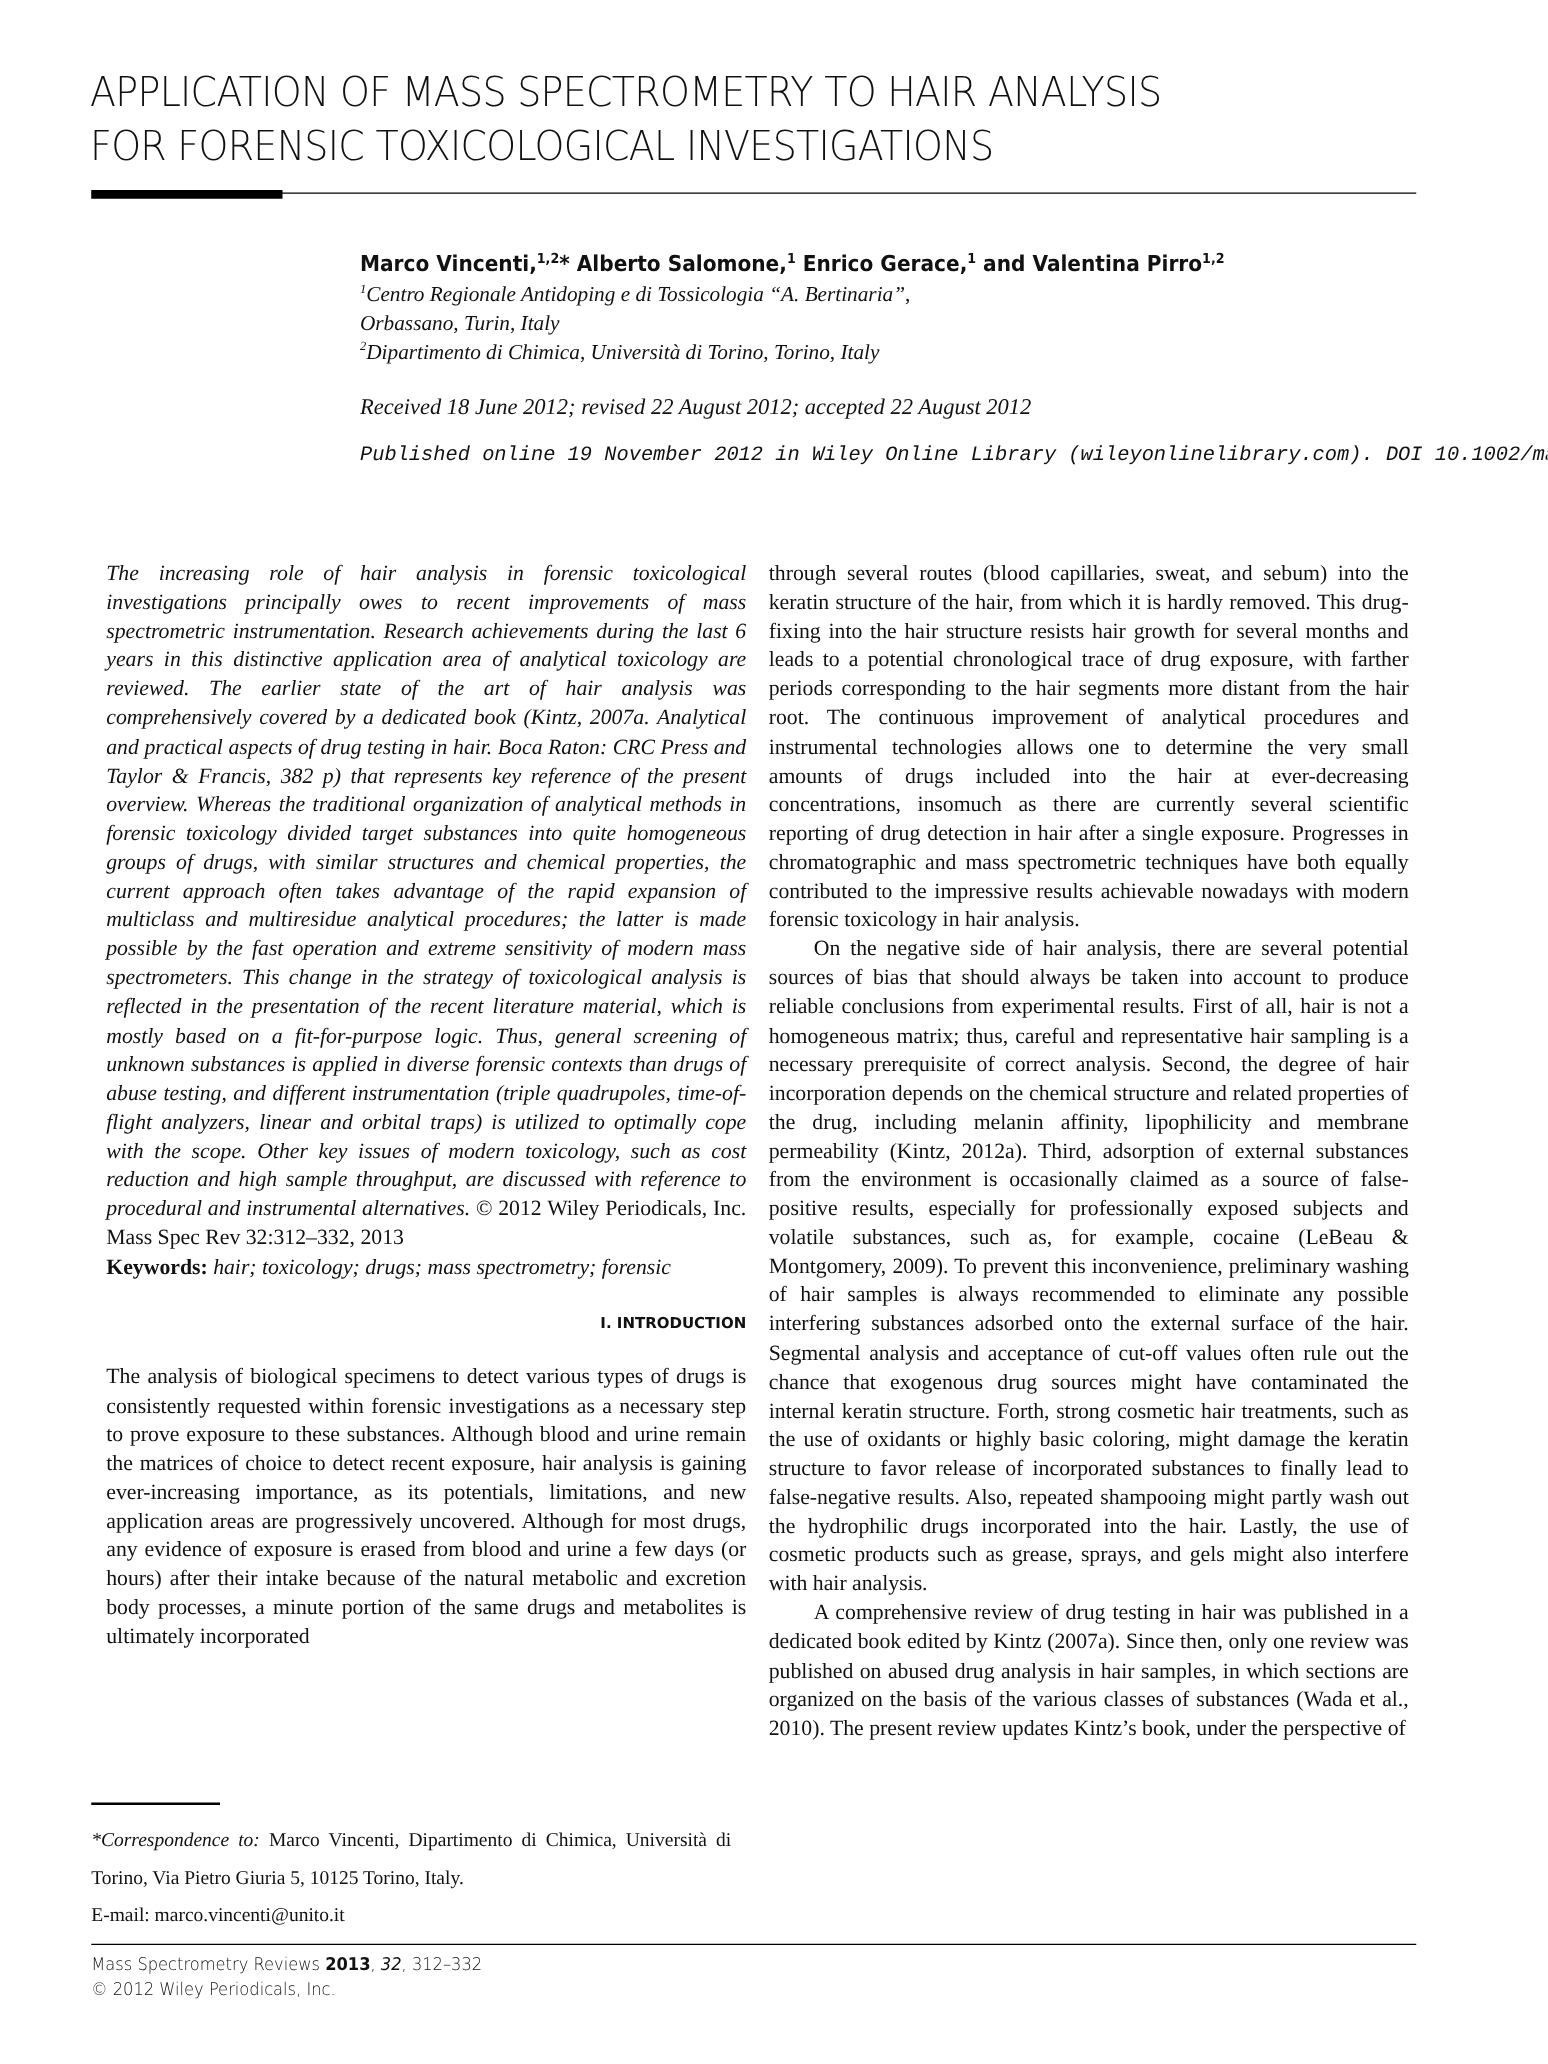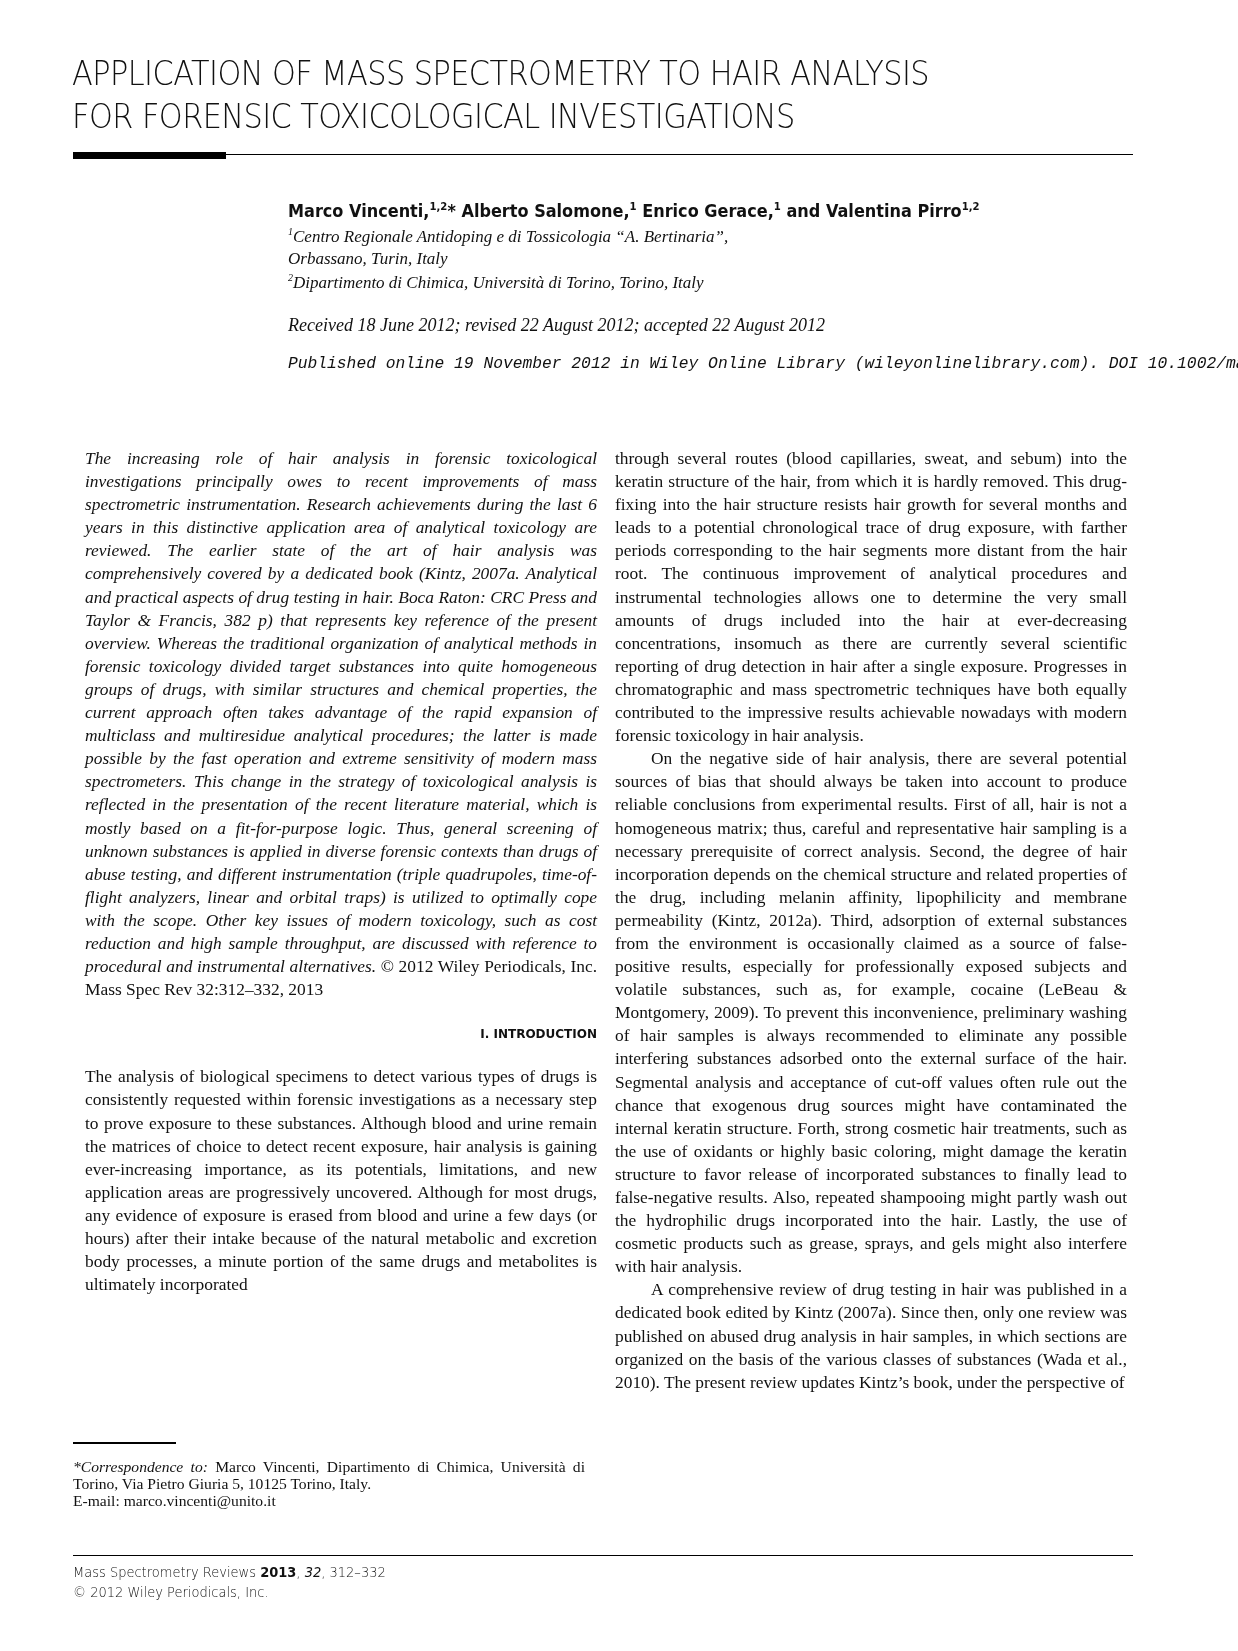--- a/index.html
+++ b/index.html
@@ -36,21 +36,21 @@
   .keywords { margin-top: 1px !important; }
   .keywords b { font-style: normal; }
   .kw { font-style: italic; }
   .section-heading {
     font-family: "DejaVu Sans", sans-serif; font-weight: bold; font-size: 12px;
     margin: 22px 0 19px 0 !important; text-align: right; letter-spacing: 0px;
   }
   .indent { text-indent: 36px; }
 
   .fn-rule { position: absolute; left: 73px; top: 1442px; width: 103px; height: 2px; background: #000; }
-  .footnote { position: absolute; left: 73px; top: 1458px; width: 512px; font-family: "Liberation Serif", serif; font-size: 15.6px; line-height: 17px; text-align: justify; }
+  .footnote { position: absolute; left: 73px; top: 1458px; width: 512px; font-family: "Liberation Serif", serif; font-size: 15.6px; line-height: 30px; text-align: justify; }
   .footnote p { margin: 0; }
   .footnote i { font-style: italic; }
 
   .bottom-rule { position: absolute; left: 73px; top: 1555px; width: 1060px; height: 1px; background: #000; }
   .journal { position: absolute; left: 73px; top: 1562px; font-family: "DejaVu Sans", sans-serif; font-weight: 300; font-size: 14px; line-height: 20px; transform: scaleX(0.93); transform-origin: left top; white-space: nowrap; }
   .journal b { font-weight: bold; }
   .journal i { font-style: italic; }
 </style>
 </head>
 <body>
@@ -77,20 +77,21 @@
 </div>
 <div class="affil" style="top:272px;">
   <sup>2</sup><span>Dipartimento di Chimica, Università di Torino, Torino, Italy</span>
 </div>
 
 <div class="dates">Received 18 June 2012; revised 22 August 2012; accepted 22 August 2012</div>
 <div class="pubinfo">Published online 19 November 2012 in Wiley Online Library (wileyonlinelibrary.com). DOI 10.1002/mas.21364</div>
 
 <div class="col left">
   <p class="abstract"><span>The increasing role of hair analysis in forensic toxicological investigations principally owes to recent improvements of mass spectrometric instrumentation. Research achievements during the last 6 years in this distinctive application area of analytical toxicology are reviewed. The earlier state of the art of hair analysis was comprehensively covered by a dedicated book (Kintz, 2007a. Analytical and practical aspects of drug testing in hair. Boca Raton: CRC Press and Taylor &amp; Francis, 382 p) that represents key reference of the present overview. Whereas the traditional organization of analytical methods in forensic toxicology divided target substances into quite homogeneous groups of drugs, with similar structures and chemical properties, the current approach often takes advantage of the rapid expansion of multiclass and multiresidue analytical procedures; the latter is made possible by the fast operation and extreme sensitivity of modern mass spectrometers. This change in the strategy of toxicological analysis is reflected in the presentation of the recent literature material, which is mostly based on a fit-for-purpose logic. Thus, general screening of unknown substances is applied in diverse forensic contexts than drugs of abuse testing, and different instrumentation (triple quadrupoles, time-of-flight analyzers, linear and orbital traps) is utilized to optimally cope with the scope. Other key issues of modern toxicology, such as cost reduction and high sample throughput, are discussed with reference to procedural and instrumental alternatives.</span><span class="plain"> © 2012 Wiley Periodicals, Inc. Mass Spec Rev 32:312–332, 2013</span></p>
+  <p class="keywords"><b>Keywords:</b><span class="kw"> hair; toxicology; drugs; mass spectrometry; forensic</span></p>
   <p class="section-heading">I.  INTRODUCTION</p>
   <p>The analysis of biological specimens to detect various types of drugs is consistently requested within forensic investigations as a necessary step to prove exposure to these substances. Although blood and urine remain the matrices of choice to detect recent exposure, hair analysis is gaining ever-increasing importance, as its potentials, limitations, and new application areas are progressively uncovered. Although for most drugs, any evidence of exposure is erased from blood and urine a few days (or hours) after their intake because of the natural metabolic and excretion body processes, a minute portion of the same drugs and metabolites is ultimately incorporated</p>
 </div>
 
 <div class="col right">
   <p>through several routes (blood capillaries, sweat, and sebum) into the keratin structure of the hair, from which it is hardly removed. This drug-fixing into the hair structure resists hair growth for several months and leads to a potential chronological trace of drug exposure, with farther periods corresponding to the hair segments more distant from the hair root. The continuous improvement of analytical procedures and instrumental technologies allows one to determine the very small amounts of drugs included into the hair at ever-decreasing concentrations, insomuch as there are currently several scientific reporting of drug detection in hair after a single exposure. Progresses in chromatographic and mass spectrometric techniques have both equally contributed to the impressive results achievable nowadays with modern forensic toxicology in hair analysis.</p>
   <p class="indent">On the negative side of hair analysis, there are several potential sources of bias that should always be taken into account to produce reliable conclusions from experimental results. First of all, hair is not a homogeneous matrix; thus, careful and representative hair sampling is a necessary prerequisite of correct analysis. Second, the degree of hair incorporation depends on the chemical structure and related properties of the drug, including melanin affinity, lipophilicity and membrane permeability (Kintz, 2012a). Third, adsorption of external substances from the environment is occasionally claimed as a source of false-positive results, especially for professionally exposed subjects and volatile substances, such as, for example, cocaine (LeBeau &amp; Montgomery, 2009). To prevent this inconvenience, preliminary washing of hair samples is always recommended to eliminate any possible interfering substances adsorbed onto the external surface of the hair. Segmental analysis and acceptance of cut-off values often rule out the chance that exogenous drug sources might have contaminated the internal keratin structure. Forth, strong cosmetic hair treatments, such as the use of oxidants or highly basic coloring, might damage the keratin structure to favor release of incorporated substances to finally lead to false-negative results. Also, repeated shampooing might partly wash out the hydrophilic drugs incorporated into the hair. Lastly, the use of cosmetic products such as grease, sprays, and gels might also interfere with hair analysis.</p>
   <p class="indent">A comprehensive review of drug testing in hair was published in a dedicated book edited by Kintz (2007a). Since then, only one review was published on abused drug analysis in hair samples, in which sections are organized on the basis of the various classes of substances (Wada et al., 2010). The present review updates Kintz’s book, under the perspective of</p>
 </div>
 

